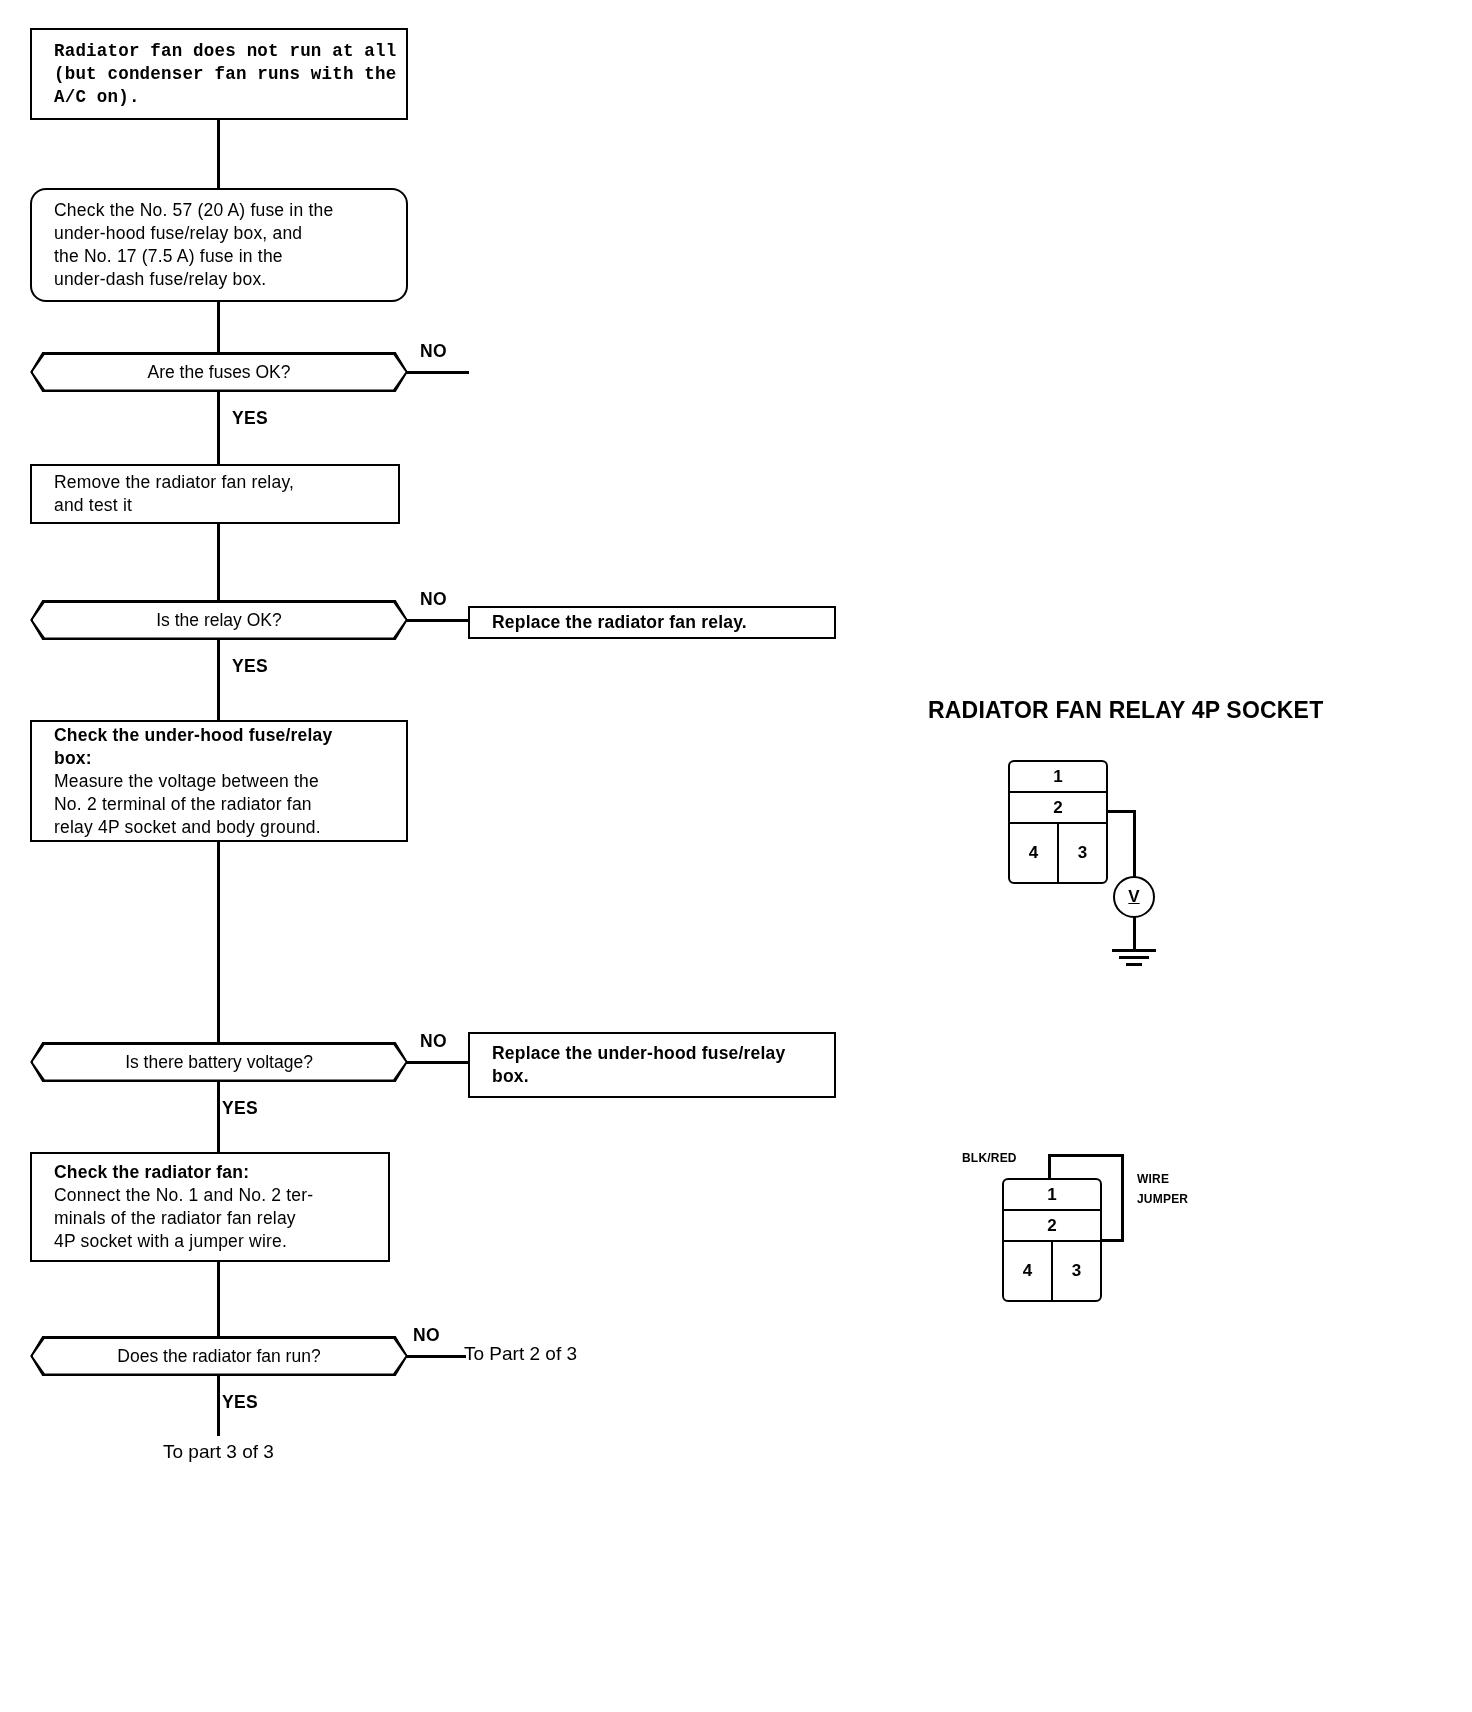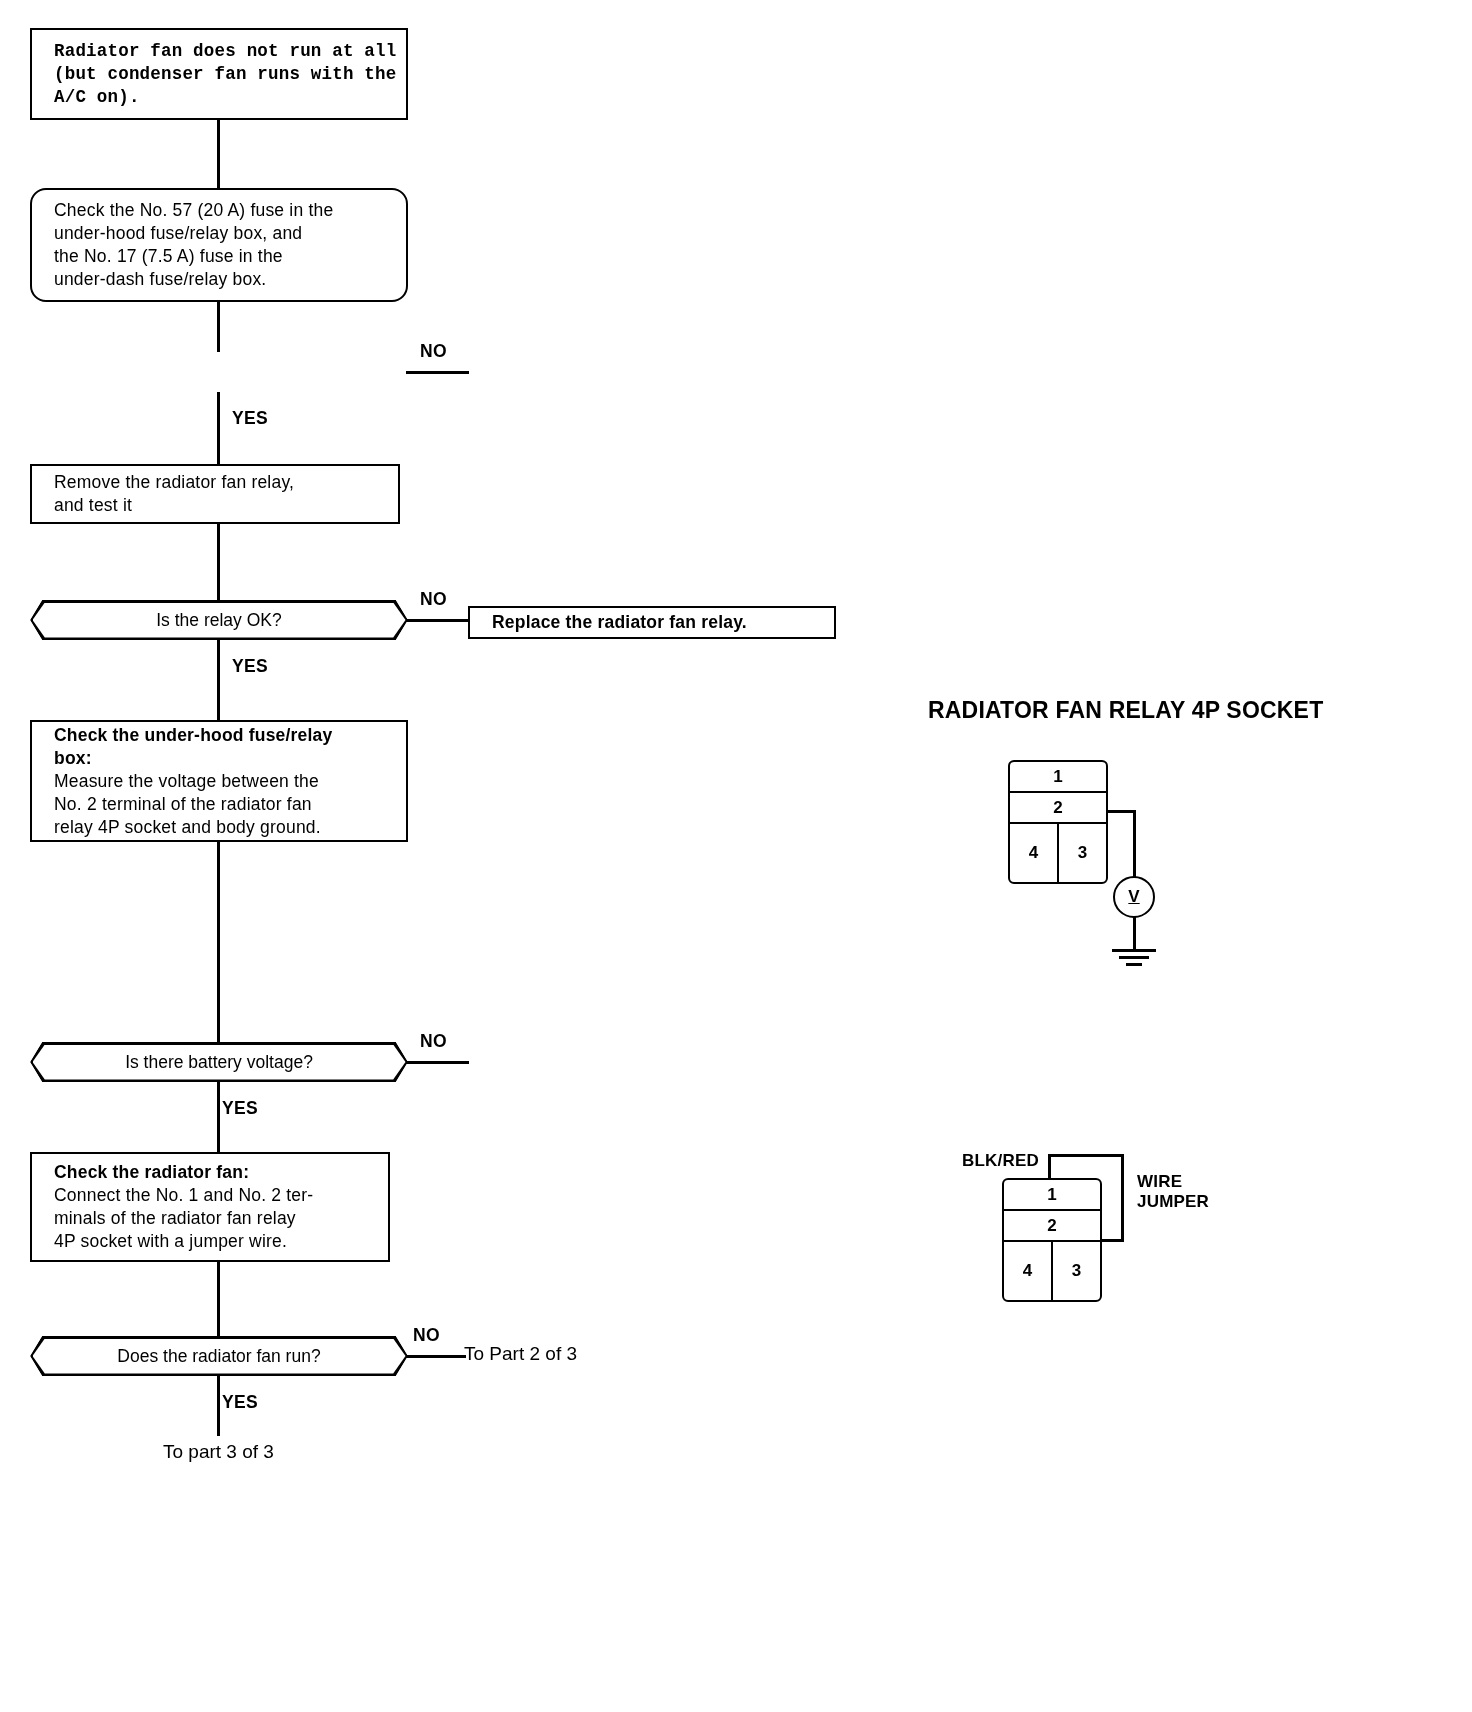--- a/index.html
+++ b/index.html
@@ -136,21 +136,21 @@
     font-weight: bold;
     text-decoration: underline;
   }
   .gnd-bar {
     position: absolute;
     background: #000;
     height: 2.5px;
   }
   .side-label {
     position: absolute;
-    font-size: 17px;
+    font-size: 12px;
     font-weight: bold;
     white-space: nowrap;
     letter-spacing: 0.2px;
     text-align: center;
   }
 </style>
 </head>
 <body>
 
 <div id="page">
@@ -169,20 +169,25 @@
     <div class="pad">
       <span class="txt line">Check the No. 57 (20 A) fuse in the</span>
       <span class="txt line">under-hood fuse/relay box, and</span>
       <span class="txt line">the No. 17 (7.5 A) fuse in the</span>
       <span class="txt line">under-dash fuse/relay box.</span>
     </div>
   </div>
 
   <div class="vline" style="left:217px; top:302px; height:50px;"></div>
 
+  <div class="hex" style="left:30px; top:352px; width:378px; height:40px;">
+    <div class="hexbg"></div>
+      <div class="hexin"></div>
+    <span class="hexlabel">Are the fuses OK?</span>
+  </div>
   <div class="hline" style="left:406px; top:371px; width:63px;"></div>
   <span class="branch-label" style="left:420px; top:341px;">NO</span>
 
   <span class="branch-label" style="left:232px; top:408px;">YES</span>
   <div class="vline" style="left:217px; top:392px; height:72px;"></div>
 
   <div class="proc-box" style="left:30px; top:464px; width:370px; height:60px;">
     <div class="pad">
       <span class="txt line">Remove the radiator fan relay,</span>
       <span class="txt line">and test it</span>
@@ -219,20 +224,26 @@
 
   <div class="vline" style="left:217px; top:842px; height:200px;"></div>
 
   <div class="hex" style="left:30px; top:1042px; width:378px; height:40px;">
     <div class="hexbg"></div>
       <div class="hexin"></div>
     <span class="hexlabel">Is there battery voltage?</span>
   </div>
   <div class="hline" style="left:406px; top:1061px; width:63px;"></div>
   <span class="branch-label" style="left:420px; top:1031px;">NO</span>
+  <div class="proc-box" style="left:468px; top:1032px; width:368px; height:66px;">
+    <div class="pad">
+      <span class="txt bold line">Replace the under-hood fuse/relay</span>
+      <span class="txt bold line">box.</span>
+    </div>
+  </div>
 
   <span class="branch-label" style="left:222px; top:1098px;">YES</span>
   <div class="vline" style="left:217px; top:1082px; height:70px;"></div>
 
   <div class="proc-box" style="left:30px; top:1152px; width:360px; height:110px;">
     <div class="pad">
       <span class="txt bold line">Check the radiator fan:</span>
       <span class="txt line">Connect the No. 1 and No. 2 ter-</span>
       <span class="txt line">minals of the radiator fan relay</span>
       <span class="txt line">4P socket with a jumper wire.</span>

